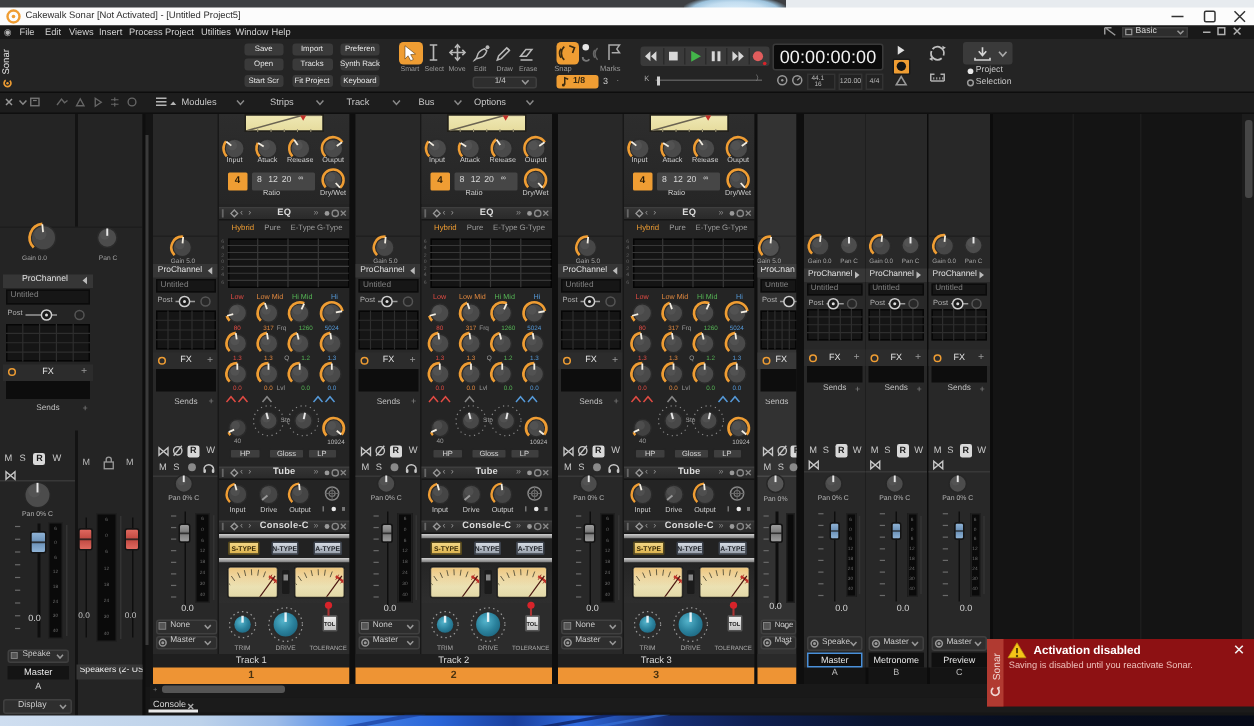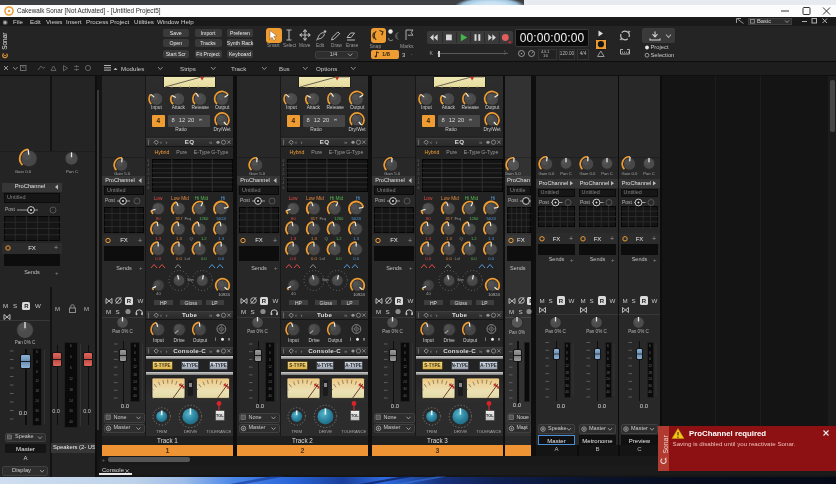--- a/index.html
+++ b/index.html
@@ -691,21 +691,21 @@
 <div class="a" style="left:100px;top:456px;width:736px;height:9px;background:#191919"></div>
 <div class="a" style="left:108px;top:457.2px;width:82px;height:4.8px;background:#555555;border-radius:2px"></div>
 <div class="t" style="left:102px;top:457.5px;font-size:5px;color:#777;">+</div>
 <div class="a" style="left:100px;top:465px;width:736px;height:10px;background:#1b1b1b"></div>
 <div class="t" style="left:102px;top:467.3px;font-size:6px;color:#d8d8d8;">Console</div>
 <div class="a" style="left:99px;top:473.3px;width:33px;height:1.4px;background:#e8e8e8"></div>
 <div class="a" style="left:0px;top:476.5px;width:836px;height:7.5px;background:linear-gradient(90deg,#cfdef0 0%,#bdd2ea 16%,#9dbce8 22%,#4a86e8 28%,#2a65d8 35%,#1a3f9c 41%,#2f6ade 46%,#162f77 53%,#0f1f50 60%,#0a142e 70%,#070d1e 82%,#060a18 100%)"></div>
 <div class="a" style="left:658px;top:426px;width:178px;height:45px;background:#8d1113"></div>
 <div class="a" style="left:658px;top:426px;width:11px;height:45px;background:#b13a31"></div>
 <div class="t" style="left:644px;top:441px;width:44px;text-align:center;font-size:6.8px;color:#f0d8d4;transform:rotate(-90deg);transform-origin:center">Sonar</div>
-<div class="t" style="left:689px;top:430px;font-size:7.8px;color:#ffffff;font-weight:bold">ProChannel required</div>
+<div class="t" style="left:689px;top:430px;font-size:7.8px;color:#ffffff;font-weight:bold">Activation disabled</div>
 <div class="t" style="left:672.5px;top:441px;font-size:6.2px;color:#eec0ba;">Saving is disabled until you reactivate Sonar.</div>
 <svg class="a" style="left:0;top:0" width="836" height="484" viewBox="0 0 836 484">
     <defs>
 <radialGradient id="tealg" cx="0.4" cy="0.35" r="0.8">
 <stop offset="0" stop-color="#54b4cc"></stop>
         <stop offset="0.55" stop-color="#2a819c"></stop>
         <stop offset="1" stop-color="#1a5f78"></stop>
 </radialGradient>
 <linearGradient id="vug" x1="0" y1="0" x2="0" y2="1">
 <stop offset="0" stop-color="#fff8d8" stop-opacity="0.25"></stop>

